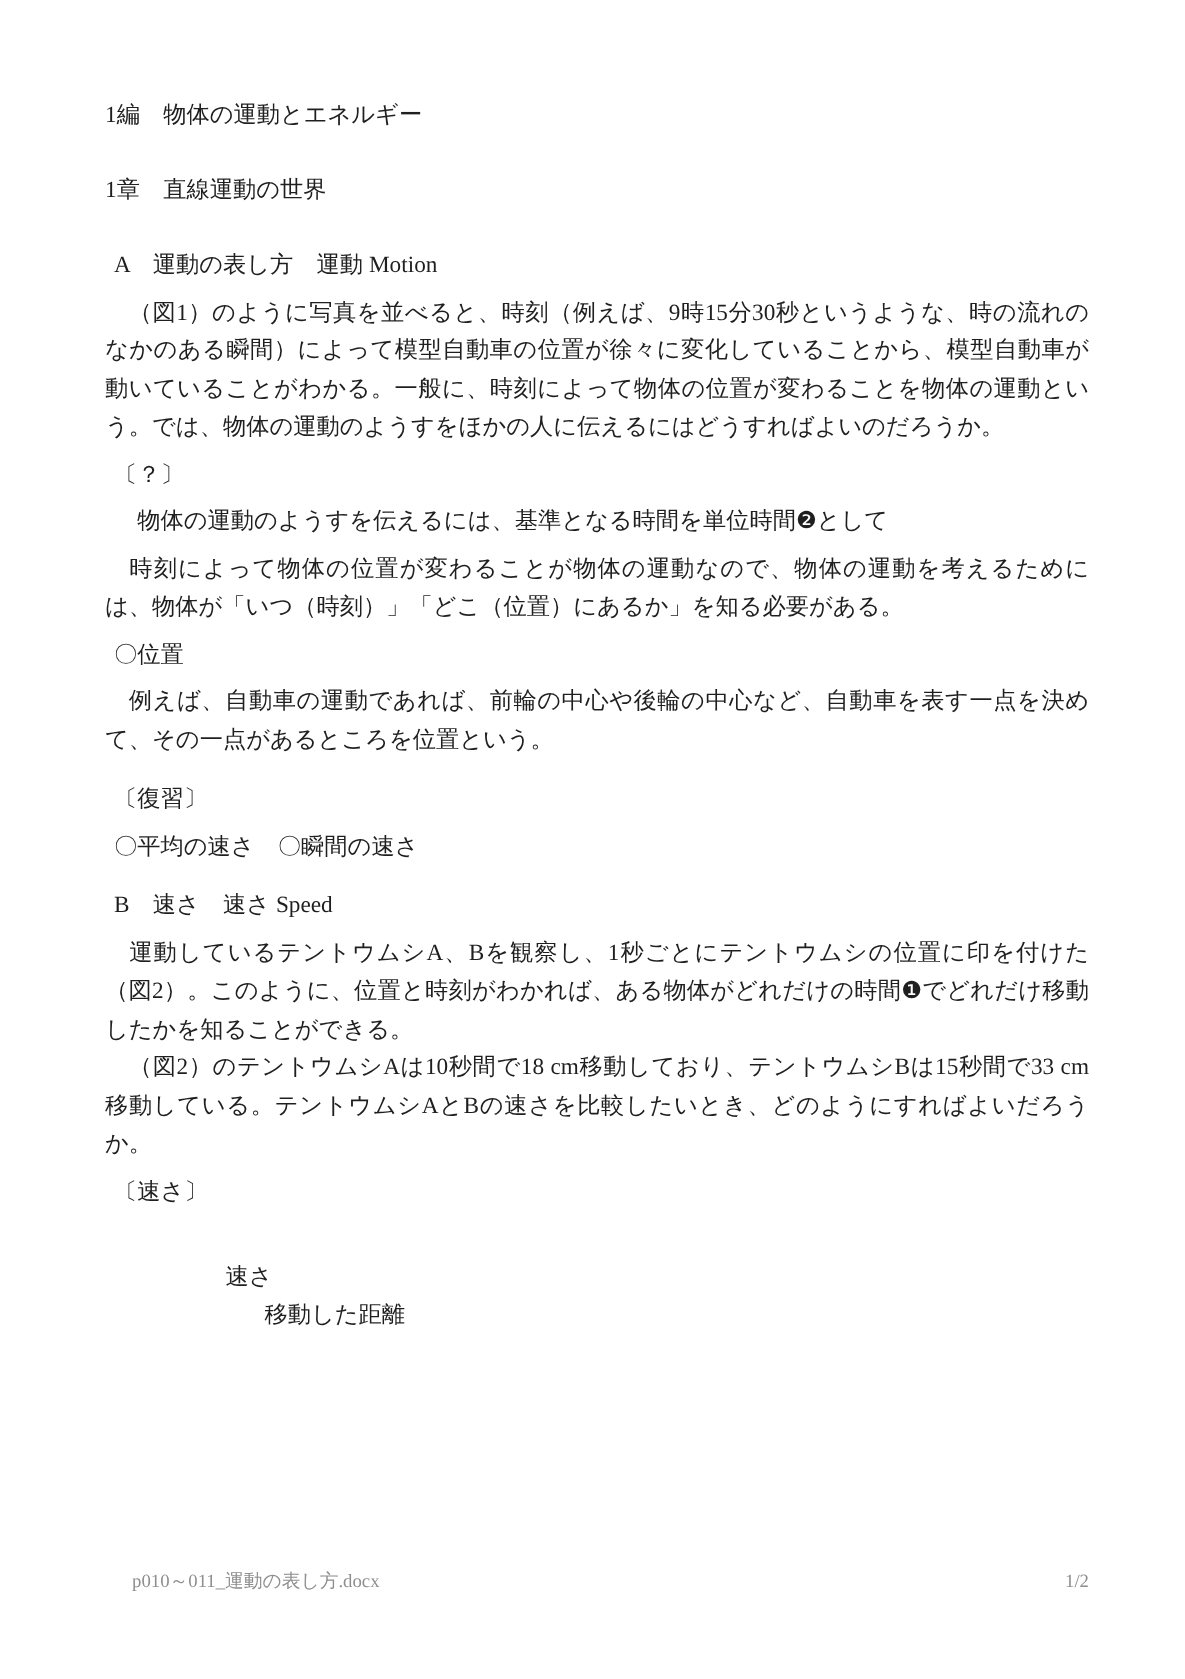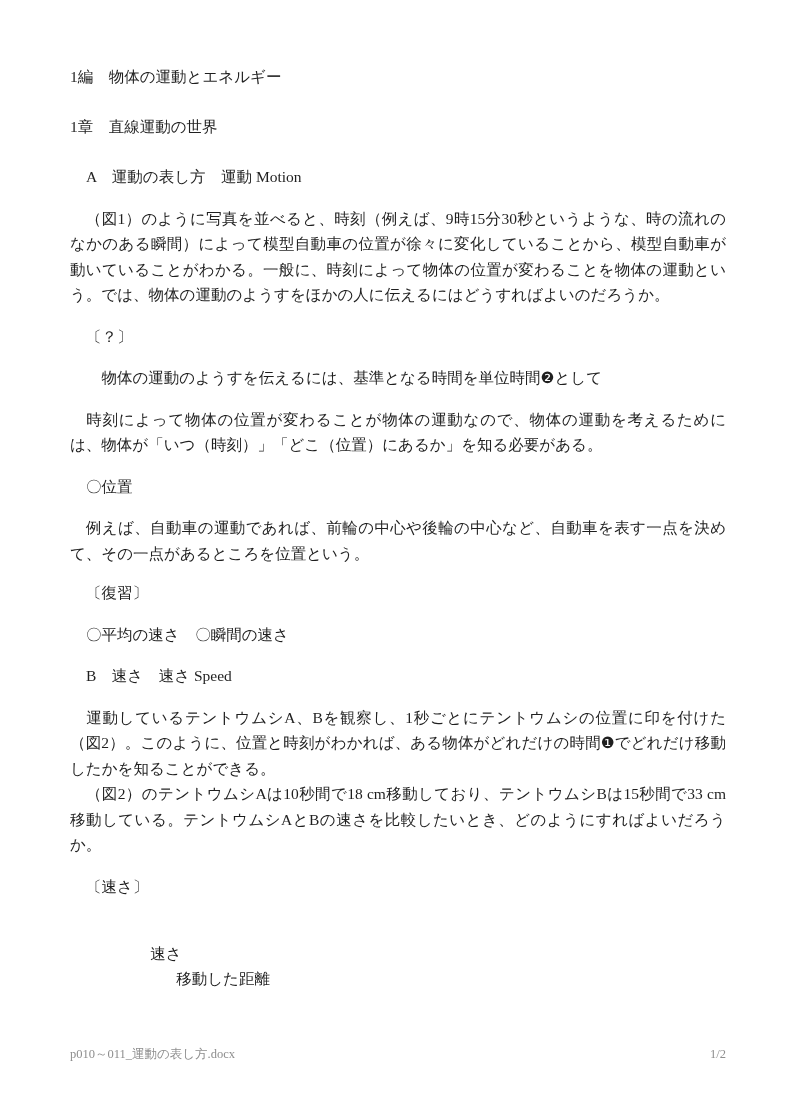--- a/index.html
+++ b/index.html
@@ -37,36 +37,36 @@
     line-height: 25.5px;
     text-align: justify;
     word-break: break-all;
     white-space: pre-wrap;
     margin: 0;
   }
   .single-line {
     font-size: 15.5px;
     line-height: 25.5px;
     white-space: pre-wrap;
-    margin: 16px;
+    margin: 6px;
   }
   .intro { margin-top: 4px; }
   .sec-a-heading { margin-top: 8px; }
   .review-label { margin-top: 14px; }
   .sec-b-heading { margin-top: 14px; }
   .formula-line {
     font-size: 15.5px;
     line-height: 25.5px;
     white-space: pre-wrap;
   }
   .formula-term-left { margin-left: 57px; }
   .formula-term-right { margin-left: 83px; }
   .footer {
     position: absolute;
-    left: 70px;
+    left: 88px;
     right: 64px;
     top: 1046px;
     display: flex;
     justify-content: space-between;
     align-items: baseline;
     font-size: 12.5px;
     color: #8e8e8e;
   }
 </style>
 </head>

